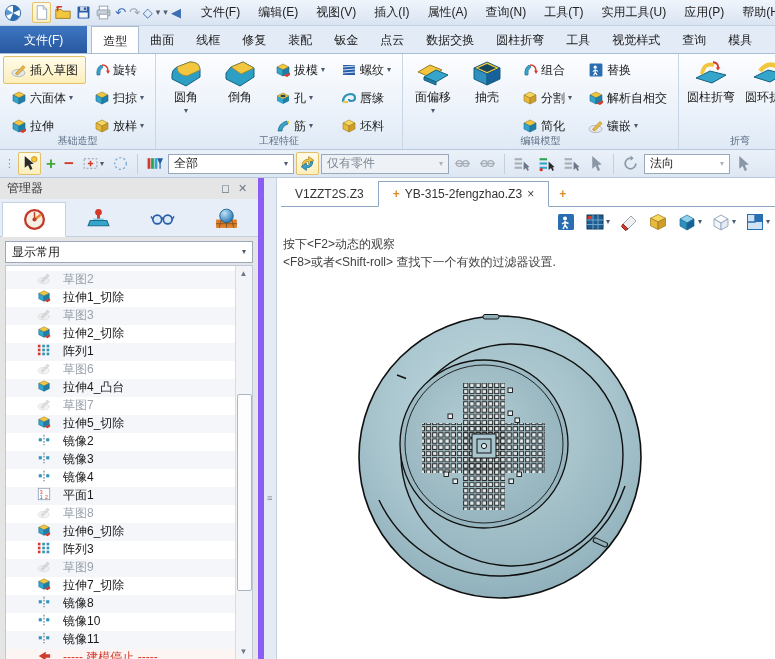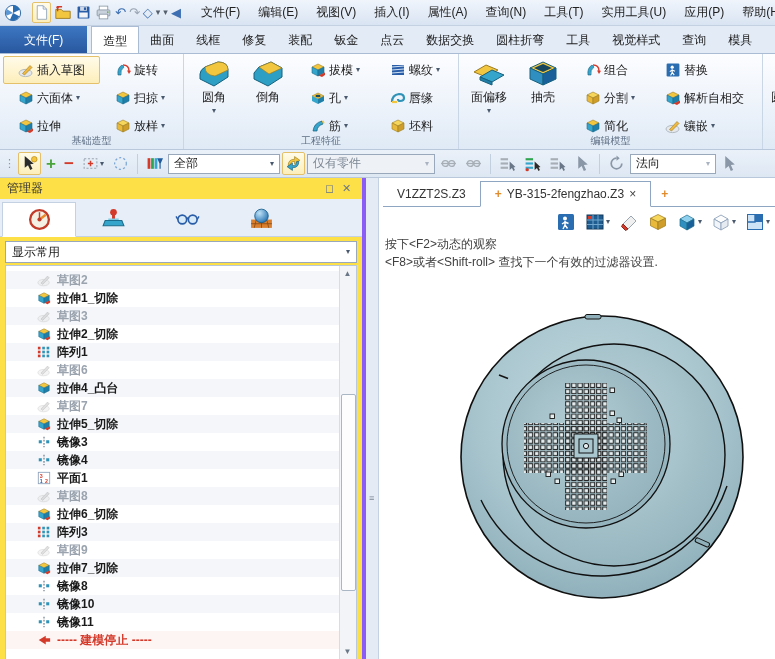--- a/index.html
+++ b/index.html
@@ -25,21 +25,21 @@
   .rtab{padding:6px 11px 0;color:#222;}
   .rtab.active{background:#fff;border:1px solid #a9bcd4;border-bottom:1px solid #fff;margin-bottom:-1px;}
   
   .ribbon{position:absolute;top:54px;left:0;width:775px;height:96px;
     background:linear-gradient(#fcfdff,#ecf2fa 60%,#dfeaf6);border-bottom:1px solid #b9c8db;
     display:flex;box-sizing:border-box;overflow:hidden;}
   .rgroup{position:relative;height:100%;padding:2px 3px 13px 3px;box-sizing:border-box;display:flex;align-items:flex-start;}
   .rgroup + .rgroup{border-left:1px solid #c9d6e6;}
   .glabel{position:absolute;bottom:1px;left:0;right:0;text-align:center;font-size:10px;color:#5f6f85;margin-top:7px;}
   .scol{display:flex;flex-direction:column;justify-content:flex-start;}
-  .sbtn{display:flex;align-items:center;gap:3px;height:26px;padding:0 14px;white-space:nowrap;border:1px solid transparent;}
+  .sbtn{display:flex;align-items:center;gap:3px;height:26px;padding:0 7px;white-space:nowrap;border:1px solid transparent;}
   .sbtn .ic{width:16px;height:16px;}
   .sbtn.hl{border-color:#e5c06a;background:linear-gradient(#fffbe9,#fdeeba);border-radius:2px;}
   .bbtn{display:flex;flex-direction:column;align-items:center;width:52px;padding:2px 1px 0;gap:1px;white-space:nowrap;}
   .bbtn .ic{width:34px;height:30px;}
   .dd{font-size:8px;color:#4a5a6e;line-height:1;}
   
   .selbar{position:absolute;top:150px;left:0;width:775px;height:28px;
     background:linear-gradient(#ebf1f9,#dde7f3);border-bottom:1px solid #b9c8db;
     display:flex;align-items:center;gap:2px;padding:0 2px;box-sizing:border-box;overflow:hidden;}
   .selbar .ic{width:17px;height:17px;}
@@ -47,33 +47,33 @@
   .tbtn.hl{border-color:#e5c06a;background:linear-gradient(#fffbe9,#fdeeba);}
   .vsep{width:1px;height:20px;background:#c2cfdf;margin:0 3px;}
   .combo{height:20px;background:#fff;border:1px solid #99a8bb;display:flex;align-items:center;
     justify-content:space-between;padding:0 5px;box-sizing:border-box;}
   .combo.dis{background:#eef1f5;color:#7c8794;}
   .grip{color:#8a97a6;font-size:11px;letter-spacing:-1px;padding:0 2px;}
   .plusg{color:#4aa43c;font-weight:bold;font-size:17px;line-height:1;}
   .minusr{color:#d43a2a;font-weight:bold;font-size:17px;line-height:1;}
   
   .main{position:absolute;top:178px;left:0;width:775px;bottom:0;display:flex;}
-  .mgr{width:366px;flex:none;position:relative;background:#fde047;border-right:4px solid #8b5cf6;box-sizing:border-box;}
+  .mgr{width:264px;flex:none;position:relative;background:#e5e5e5;border-right:6px solid #8b5cf6;box-sizing:border-box;}
   .mgr-title{height:21px;display:flex;align-items:center;padding:0 7px;color:#333;}
   .mgr-title .sp{flex:1;}
   .wbtn{width:17px;text-align:center;color:#6a7788;font-size:11px;}
   .mtabs{height:37px;display:flex;align-items:flex-end;padding-left:2px;background:#e7eef7;border-bottom:1px solid #c3d1e2;}
   .mtab{width:72px;height:33px;display:flex;align-items:center;justify-content:center;border:1px solid transparent;}
   .mtab.active{background:#fff;border-color:#c3d1e2;border-bottom-color:#fff;margin-bottom:-1px;}
   .mtab .ic{width:25px;height:25px;}
   .mcombo{margin:4px 5px 2px;height:20px;background:#fff;border:1px solid #99a8bb;
     display:flex;align-items:center;justify-content:space-between;padding:0 6px;}
   .tree{position:absolute;top:87px;left:5px;right:5px;bottom:0;background:#fff;border:1px solid #b9c8db;border-bottom:none;overflow:hidden;}
   .rows{position:absolute;top:5px;left:0;right:17px;}
-  .trow{height:18px;display:flex;align-items:center;gap:6px;padding-left:31px;font-weight:bold;}
+  .trow{height:18px;display:flex;gap:12px;padding-left:31px;}
   .trow:nth-child(2n+1){background:#f4f6f9;}
   .trow .ic{width:14px;height:14px;}
   .trow.gray{color:#9aa3ae;}
   .trow.gray .ic{filter:grayscale(1);opacity:.45;}
   .trow.stop{color:#d43a2a;background:#fdf4f4;}
   .sbar{position:absolute;top:0;right:0;bottom:0;width:16px;background:#f2f4f7;border-left:1px solid #d7dde5;}
   .sarrow{position:absolute;left:0;width:15px;height:15px;text-align:center;font-size:8px;color:#6a7788;line-height:15px;}
   .sthumb{position:absolute;left:1px;width:13px;top:128px;height:195px;background:#fdfdfd;border:1px solid #aab6c4;border-radius:2px;}
   .splitter{width:12px;flex:none;background:#e4ebf4;border-right:1px solid #c3d1e2;position:relative;}
   .sgrip{position:absolute;top:318px;left:3px;color:#7c8794;font-size:9px;line-height:4px;}
@@ -625,21 +625,21 @@
         <svg class="ic">
           <use href="#s-lasso"></use>
         </svg>
       </span>
     <span class="vsep"></span>
     <span class="tbtn">
         <svg class="ic">
           <use href="#s-funnel"></use>
         </svg>
       </span>
-    <div class="combo" style="width:112px">
+    <div class="combo" style="width:126px">
       <span>全部</span>
       <span class="dd">▾</span>
     </div>
     <span class="tbtn hl">
         <svg class="ic">
           <use href="#s-swirl"></use>
         </svg>
       </span>
     <div class="combo dis" style="width:128px">
       <span>仅有零件</span>
@@ -776,20 +776,26 @@
               <svg class="ic">
                 <use href="#s-sketch"></use>
               </svg>
               <span>草图7</span>
             </div>
           <div class="trow">
               <svg class="ic">
                 <use href="#s-cubecut"></use>
               </svg>
               <span>拉伸5_切除</span>
+            </div>
+          <div class="trow">
+              <svg class="ic">
+                <use href="#s-mir"></use>
+              </svg>
+              <span>镜像2</span>
             </div>
           <div class="trow">
               <svg class="ic">
                 <use href="#s-mir"></use>
               </svg>
               <span>镜像3</span>
             </div>
           <div class="trow">
               <svg class="ic">
                 <use href="#s-mir"></use>

